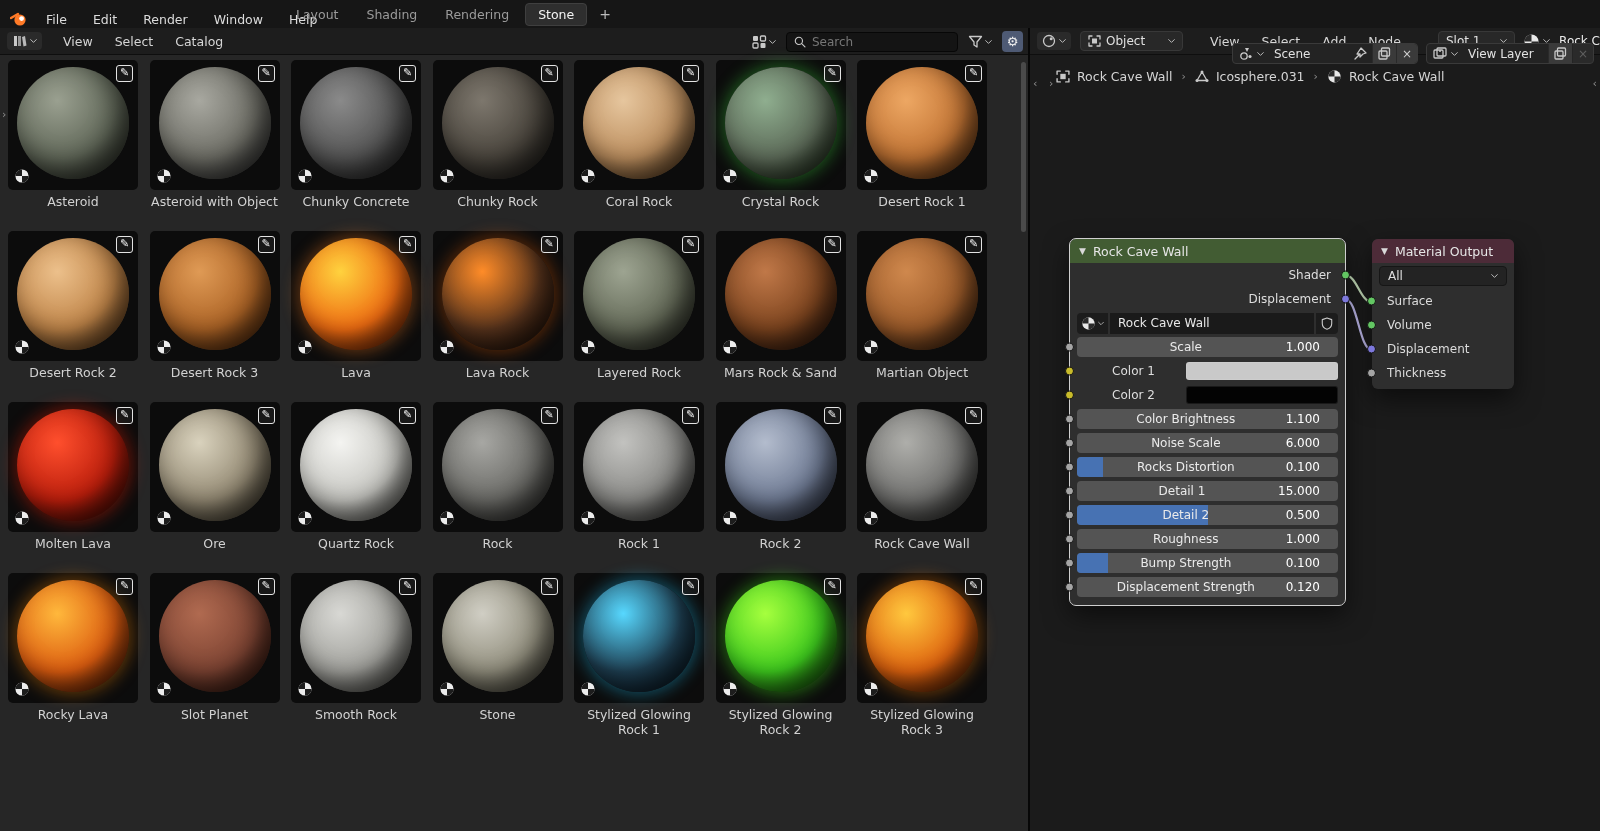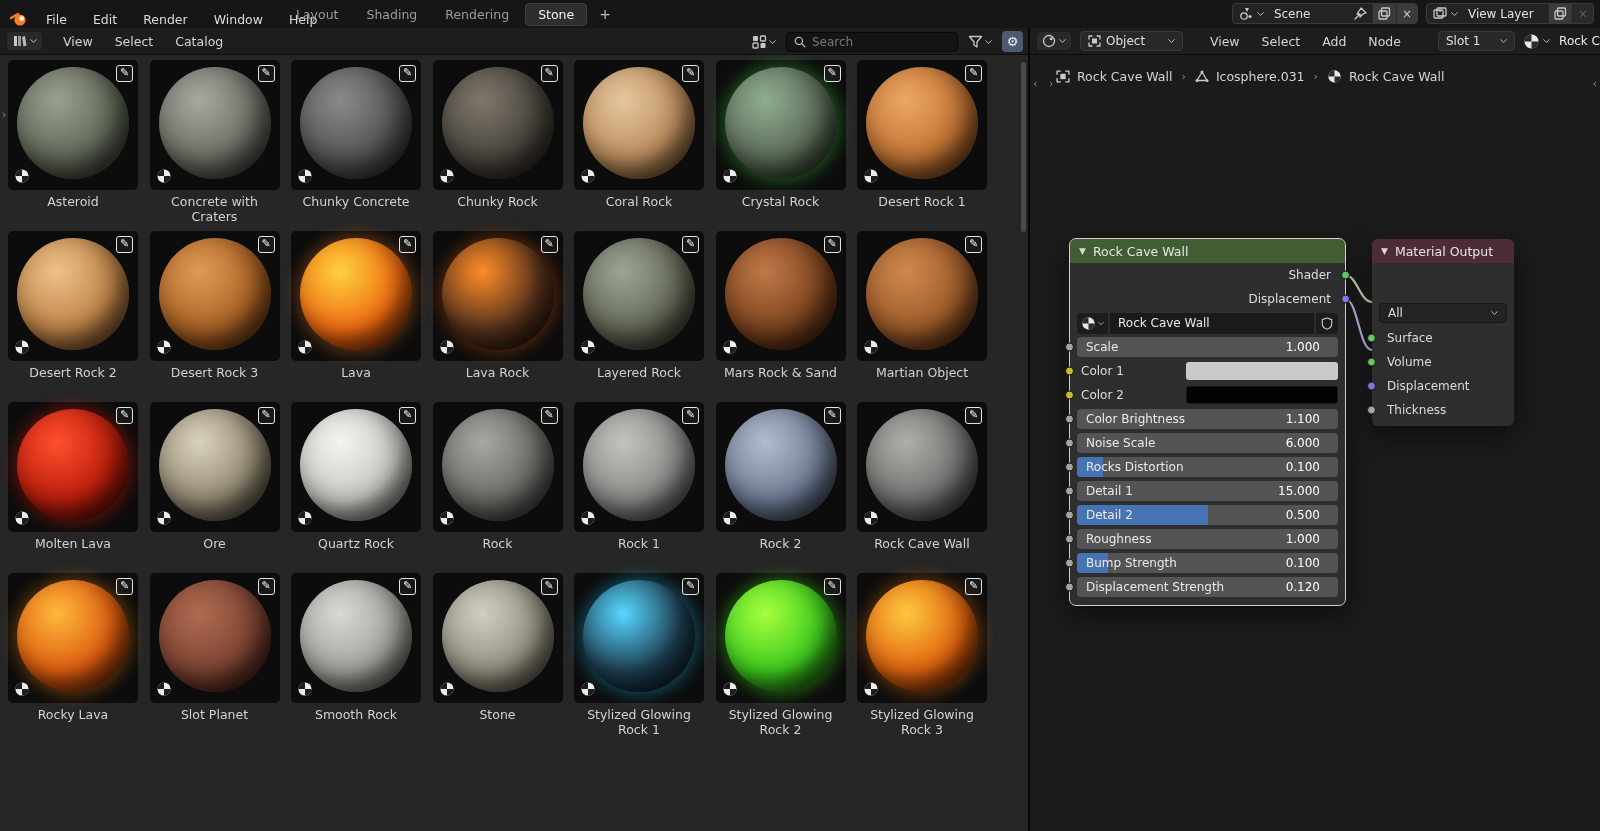--- a/index.html
+++ b/index.html
@@ -14,21 +14,21 @@
 
   
   .topbar{position:absolute;top:0;left:0;width:1600px;height:28px;background:#161616;display:flex;align-items:center;z-index:30;}
   .tb-left{display:flex;align-items:center;gap:0;padding-left:8px;margin-top:10px;}
   .menu-item{padding:5px 13px;color:#dcdcdc;font-size:12.5px;cursor:default;}
   .tabs{position:absolute;left:284px;top:0;height:28px;display:flex;align-items:center;gap:4px;}
   .tab{padding:4px 12px;color:#9b9b9b;font-size:12.5px;border-radius:4px;}
   .tab.active{background:#2e2e2e;color:#f2f2f2;border:1px solid #3f3f3f;padding:3px 12px;}
   .tab.add{color:#bdbdbd;font-size:14px;padding:2px 8px;}
   .tb-right{position:absolute;right:6px;top:3px;display:flex;gap:8px;}
-  .id-widget{display:flex;align-items:center;height:21px;background:#232323;border:1px solid #3a3a3a;border-radius:4px;overflow:hidden;}
+  .id-widget{display:flex;align-items:center;height:21px;background:#232323;border:1px solid #3a3a3a;border-radius:4px;overflow:hidden;margin-top:40px;}
   .id-seg{display:flex;align-items:center;gap:3px;padding:0 6px;height:100%;}
   .id-seg.btn{background:#3a3a3a;border-left:1px solid #2a2a2a;padding:0 5px;}
   .id-name{padding:0 8px 0 4px;color:#e2e2e2;min-width:84px;}
   .dim{opacity:.35;}
 
   
   .asset-browser{position:absolute;top:28px;left:0;width:1028px;bottom:0;background:#262626;}
   .v-divider{position:absolute;top:28px;left:1028px;width:2px;bottom:0;background:#070707;z-index:20;}
   .shader-editor{position:absolute;top:28px;left:1030px;width:570px;bottom:0;background:#1b1b1b;overflow:hidden;}
   .ed-header{height:27px;background:#1d1d1d;border-bottom:1px solid #0e0e0e;display:flex;align-items:center;position:relative;}
@@ -226,21 +226,21 @@
   <div class="asset-tile">
     <div class="thumb">
       <div class="sphere" style="background: radial-gradient(circle at 36% 30%, rgb(168, 168, 160) 0%, rgb(110, 110, 102) 55%, rgb(40, 40, 42) 96%); box-shadow: rgba(0, 0, 0, 0.55) -10px -12px 24px inset;"></div>
       <div class="edit-ic">✎</div>
       <svg class="mat-ic" width="16" height="16" viewBox="0 0 17 17">
             <circle cx="8.5" cy="8.5" r="7" fill="#ececec"></circle>
             <path d="M8.5,1.5 A7,7 0 0 0 1.5,8.5 L8.5,8.5 Z" fill="#1d1d1d"></path>
             <path d="M8.5,15.5 A7,7 0 0 0 15.5,8.5 L8.5,8.5 Z" fill="#1d1d1d"></path>
           </svg>
     </div>
-    <div class="asset-label">Concrete with Craters</div>
+    <div class="asset-label">Asteroid with Object</div>
   </div>
 
   <div class="asset-tile">
     <div class="thumb">
       <div class="sphere" style="background: radial-gradient(circle at 36% 30%, rgb(138, 138, 138) 0%, rgb(85, 85, 85) 55%, rgb(32, 32, 32) 96%); box-shadow: rgba(0, 0, 0, 0.55) -10px -12px 24px inset;"></div>
       <div class="edit-ic">✎</div>
       <svg class="mat-ic" width="16" height="16" viewBox="0 0 17 17">
             <circle cx="8.5" cy="8.5" r="7" fill="#ececec"></circle>
             <path d="M8.5,1.5 A7,7 0 0 0 1.5,8.5 L8.5,8.5 Z" fill="#1d1d1d"></path>
             <path d="M8.5,15.5 A7,7 0 0 0 15.5,8.5 L8.5,8.5 Z" fill="#1d1d1d"></path>
@@ -688,21 +688,21 @@
               <polyline points="1,2 5,6 9,2" class="icon-stroke"></polyline>
             </svg>
         </span>
         <span class="mat-name">Rock Cave Wall</span>
         <span class="fake-user">
           <svg width="12" height="13" viewBox="0 0 14 15">
               <path class="icon-stroke" d="M7,1 L12.5,3 V7.5 C12.5,11 10,13.3 7,14.2 C4,13.3 1.5,11 1.5,7.5 V3 Z"></path>
             </svg>
         </span>
       </div>
-      <div style="padding-bottom:6px;">
+      <div style="padding-bottom:6px;text-align:center;">
   <div class="n-row">
     <span class="sock left" style="background: rgb(165, 165, 165);"></span>
     <span class="slider">
       <span class="fill"></span>
       <span class="lab">Scale</span>
       <span class="val">1.000</span>
     </span>
   </div>
 
   <div class="n-row">
@@ -790,21 +790,21 @@
     </span>
   </div>
 </div>
     </div>
 
     <div class="node" style="left:342px;top:184px;width:142px;">
       <div class="n-header" style="background: rgb(77, 43, 56);">
         <span class="n-chev">▼</span>
         <span>Material Output</span>
       </div>
-      <div style="display:flex;margin-top:37px;">
+      <div style="display:flex;">
         <span class="all-dd">
           <span>All</span>
           <svg class="cv" width="7" height="6" viewBox="0 0 10 8">
               <polyline points="1,2 5,6 9,2" class="icon-stroke"></polyline>
             </svg>
         </span>
       </div>
       <div style="padding-bottom:4px;margin-top:3px;">
   <div class="n-row">
     <span class="sock left" style="background: rgb(99, 199, 99);"></span>

